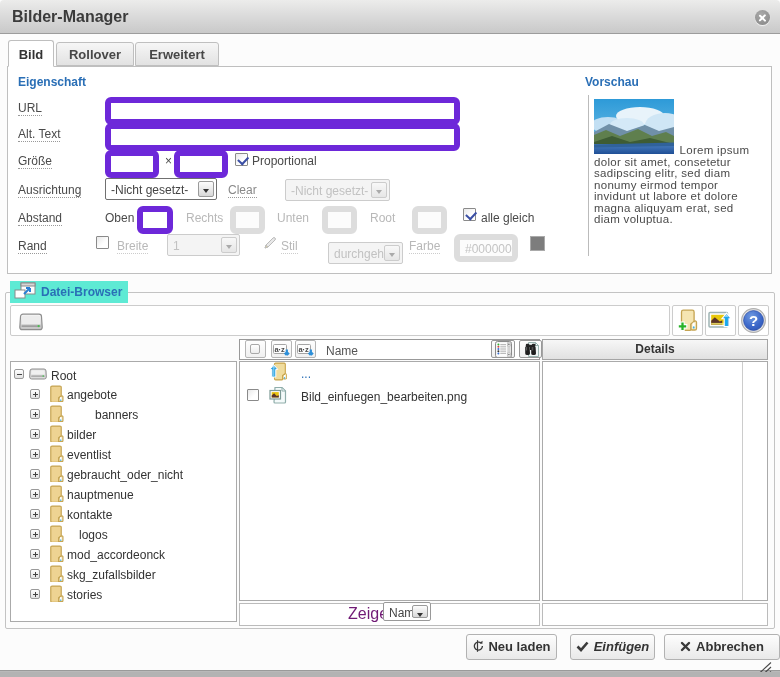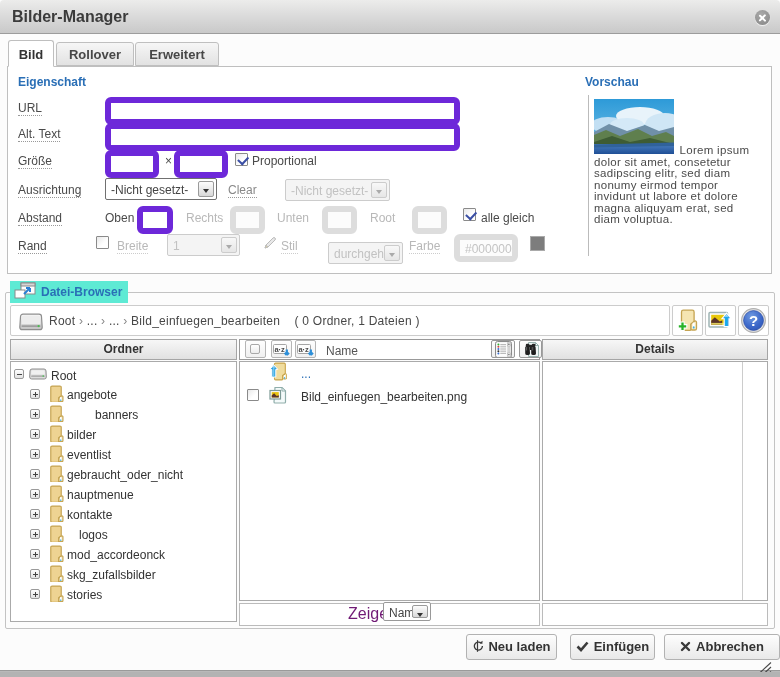--- a/index.html
+++ b/index.html
@@ -75,21 +75,21 @@
 .trow { position:absolute; font-size:12px; color:#333; white-space:nowrap; }
 .pm { position:absolute; width:10px; height:10px; background:linear-gradient(#fff,#e2e2e2); border:1px solid #9a9a9a; border-radius:2px; box-sizing:content-box; width:8px; height:8px; }
 .pm:before { content:""; position:absolute; left:1.5px; top:3.5px; width:5px; height:1px; background:#444; }
 .pm.plus:after { content:""; position:absolute; left:3.5px; top:1.5px; width:1px; height:5px; background:#444; }
 
 #zeige { position:absolute; left:348px; top:605px; font-size:16px; color:#701a75; }
 
 .btn { position:absolute; top:634px; height:26px; background:linear-gradient(#fdfdfd,#e9e9e9); border:1px solid #b2b2b2; border-radius:3px;
   font-size:13px; font-weight:bold; color:#333; text-align:center; line-height:24px; }
 #btn1 { left:466px; width:91px; }
-#btn2 { left:570px; width:85px; }
+#btn2 { left:570px; width:85px;font-style:italic; }
 #btn3 { left:664px; width:116px; }
 
 #rsz { position:absolute; left:757px; top:662px; width:16px; height:13px; }
 #strip { position:absolute; left:0; top:672px; width:780px; height:5px; background:#b3b3b3; }
 svg { display:block; }
 .abs { position:absolute; }
 </style>
 </head>
 <body>
 <div id="dlg">
@@ -205,21 +205,20 @@
         <stop offset="0" stop-color="#fafafa"></stop>
             <stop offset="0.5" stop-color="#dcdcdc"></stop>
             <stop offset="1" stop-color="#c2c2c2"></stop>
       </linearGradient>
         </defs>
       <path d="M4 1.2 h16 a2.5 2.5 0 0 1 2.5 2.5 l0.7 10.5 a2.5 2.5 0 0 1 -2.5 2.5 h-17.4 a2.5 2.5 0 0 1 -2.5 -2.5 l0.7 -10.5 a2.5 2.5 0 0 1 2.5 -2.5 z" fill="url(#drv)" stroke="#8e8e8e" stroke-width="1.2"></path>
       <path d="M4.5 2.8 h15 a1.6 1.6 0 0 1 1.6 1.6 l0.4 6.6 h-19 l0.4 -6.6 a1.6 1.6 0 0 1 1.6 -1.6 z" fill="#ececec"></path>
       <rect x="2.4" y="12.2" width="19.2" height="1.8" rx="0.9" fill="#9e9e9e"></rect>
       <circle cx="19.6" cy="13.1" r="1.1" fill="#49c04e"></circle>
     </svg>
-    <span class="tx">Root <b>›</b> ... <b>›</b> ... <b>›</b> Bild_einfuegen_bearbeiten &nbsp;&nbsp; ( 0 Ordner, 1 Dateien )</span>
   </div>
   <div class="icell" style="left:672px;">
       <svg width="25" height="25" viewBox="0 0 25 25" style="margin:2px auto;">
     <path d="M6.5 4 a1.8 1.8 0 0 1 1.8 -1.8 h9 a1.8 1.8 0 0 1 1.8 1.8 v9.5 l-3.2 2.7 v5 a1.2 1.2 0 0 1 -1.2 1.2 h-6.4 a1.8 1.8 0 0 1 -1.8 -1.8 z" fill="#f5e5b2" stroke="#c5a452" stroke-width="1.3"></path>
     <path d="M16 16 l3.4 -2.8 a1.3 1.3 0 0 1 2.1 1 v6.2 a1.6 1.6 0 0 1 -1.6 1.6 h-2.9 a1 1 0 0 1 -1 -1 z" fill="#f8ecc6" stroke="#c5a452" stroke-width="1.3"></path>
     <rect x="17.6" y="14.6" width="2.1" height="5.2" rx="1" fill="#fff"></rect>
     <rect x="17.9" y="18.2" width="1.7" height="2.4" rx="0.85" fill="#3db0e8"></rect>
     <path d="M3.2 16.6 h2.6 v-2.6 h3.4 v2.6 h2.6 v3.4 h-2.6 v2.6 h-3.4 v-2.6 h-2.6 z" fill="#28b228" stroke="#fff" stroke-width="1.1"></path>
   </svg>
     </div>
@@ -244,21 +243,20 @@
     </radialGradient>
         </defs>
     <circle cx="13.5" cy="13.5" r="12.2" fill="#e8e8e8"></circle>
     <circle cx="13.5" cy="13.5" r="11.8" fill="none" stroke="#b0b0b0" stroke-width="1.2"></circle>
     <circle cx="13.5" cy="13.5" r="10" fill="url(#hgb)" stroke="#26479e" stroke-width="0.6"></circle>
     <path d="M6 18 a10 10 0 0 0 14 -8 a10 10 0 0 1 -14 8 z" fill="#fff" opacity="0.15"></path>
     <text x="13.5" y="18.6" text-anchor="middle" font-family="Liberation Sans, sans-serif" font-size="15" font-weight="bold" fill="#fff">?</text>
   </svg>
     </div>
 
-  <div class="hdr" id="hdr1">Ordner</div>
   <div class="hdr" id="hdr2">
     <div class="hbox" style="left:5px; width:21px;">
         <div style="position:absolute; left:4px; top:3px; width:10px; height:10px; border:1px solid #a8a8a8; border-radius:2px; background:linear-gradient(#fff,#ececec);"></div>
       </div>
     <div class="hbox" style="left:31px; width:21px;">
       <svg width="19" height="19" viewBox="0 0 19 19" style="margin:0 0 0 0px;">
         <path d="M2.5 3.5 h11 a1 1 0 0 1 1 1 v7 a1 1 0 0 1 -1 1 h-11 a1 1 0 0 1 -1 -1 v-7 a1 1 0 0 1 1 -1 z" fill="#fdfdfd" stroke="#a5a5a5"></path>
         <text x="7.6" y="11" text-anchor="middle" font-family="Liberation Sans, sans-serif" font-size="7.5" font-weight="bold" fill="#4a4a4a">a·z</text>
         <path d="M14.8 8.5 l0 5.5 m0 0 l-2.1 -2.2 m2.1 2.2 l2.1 -2.2" stroke="#2e8fd8" stroke-width="2.3" fill="none"></path>
       </svg>

